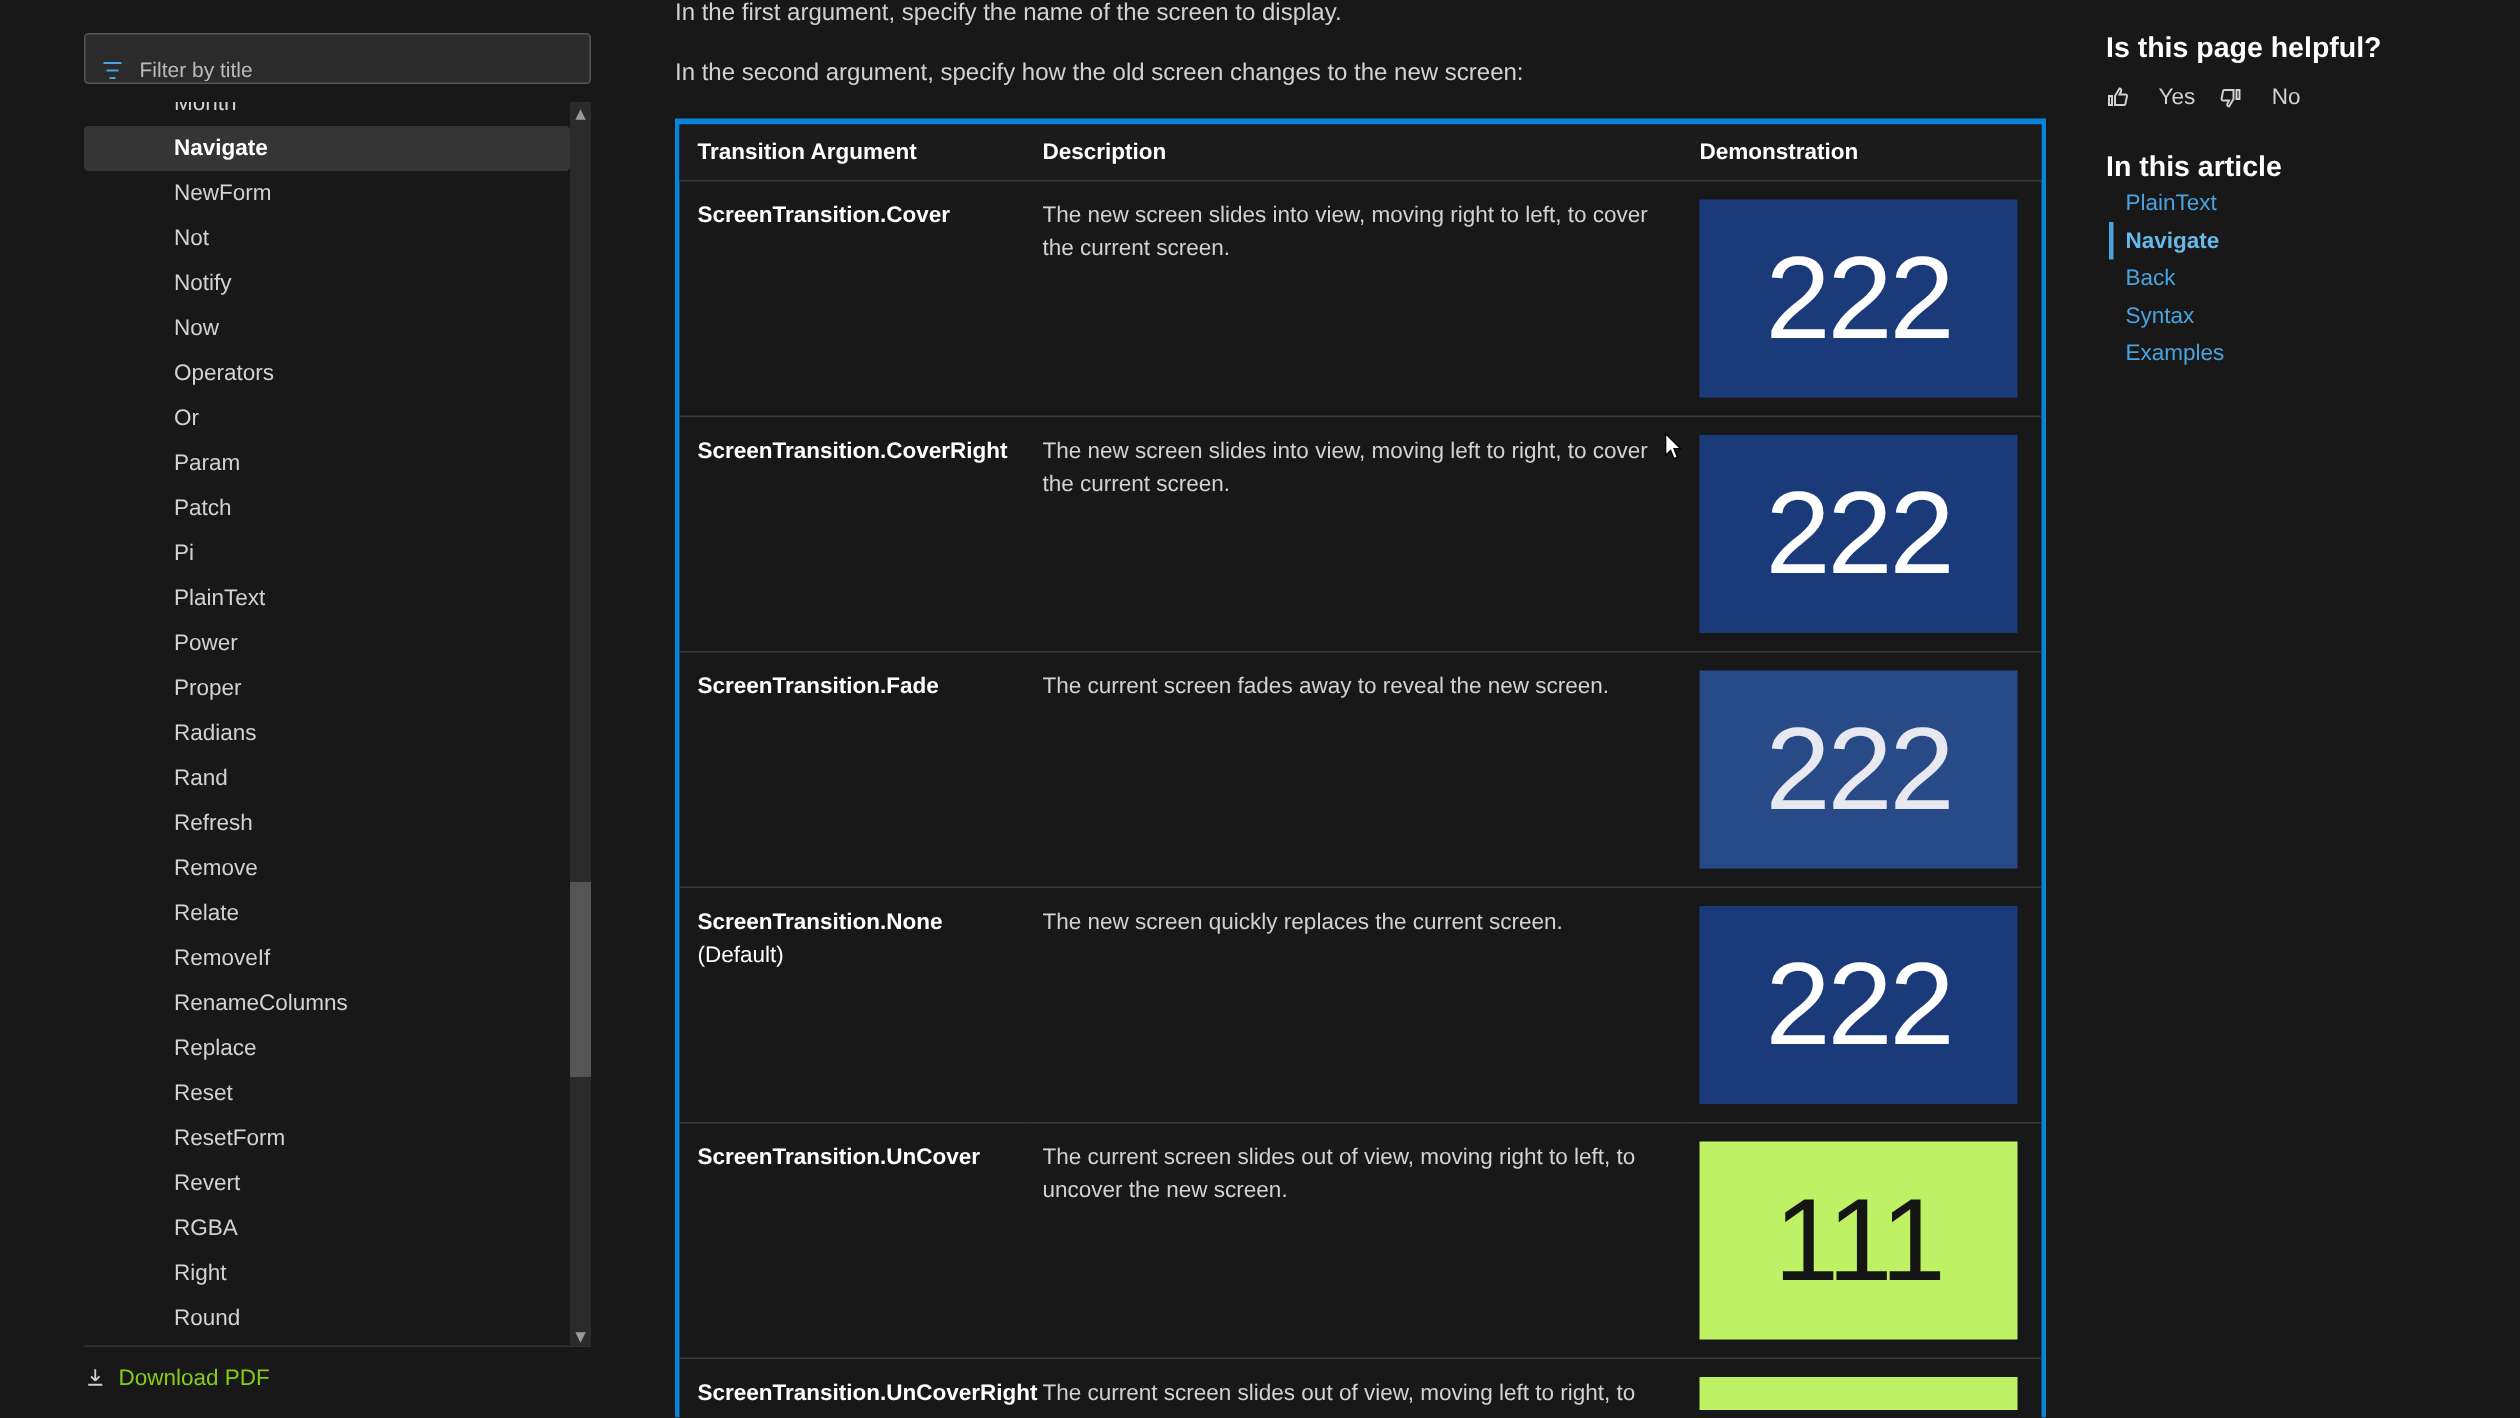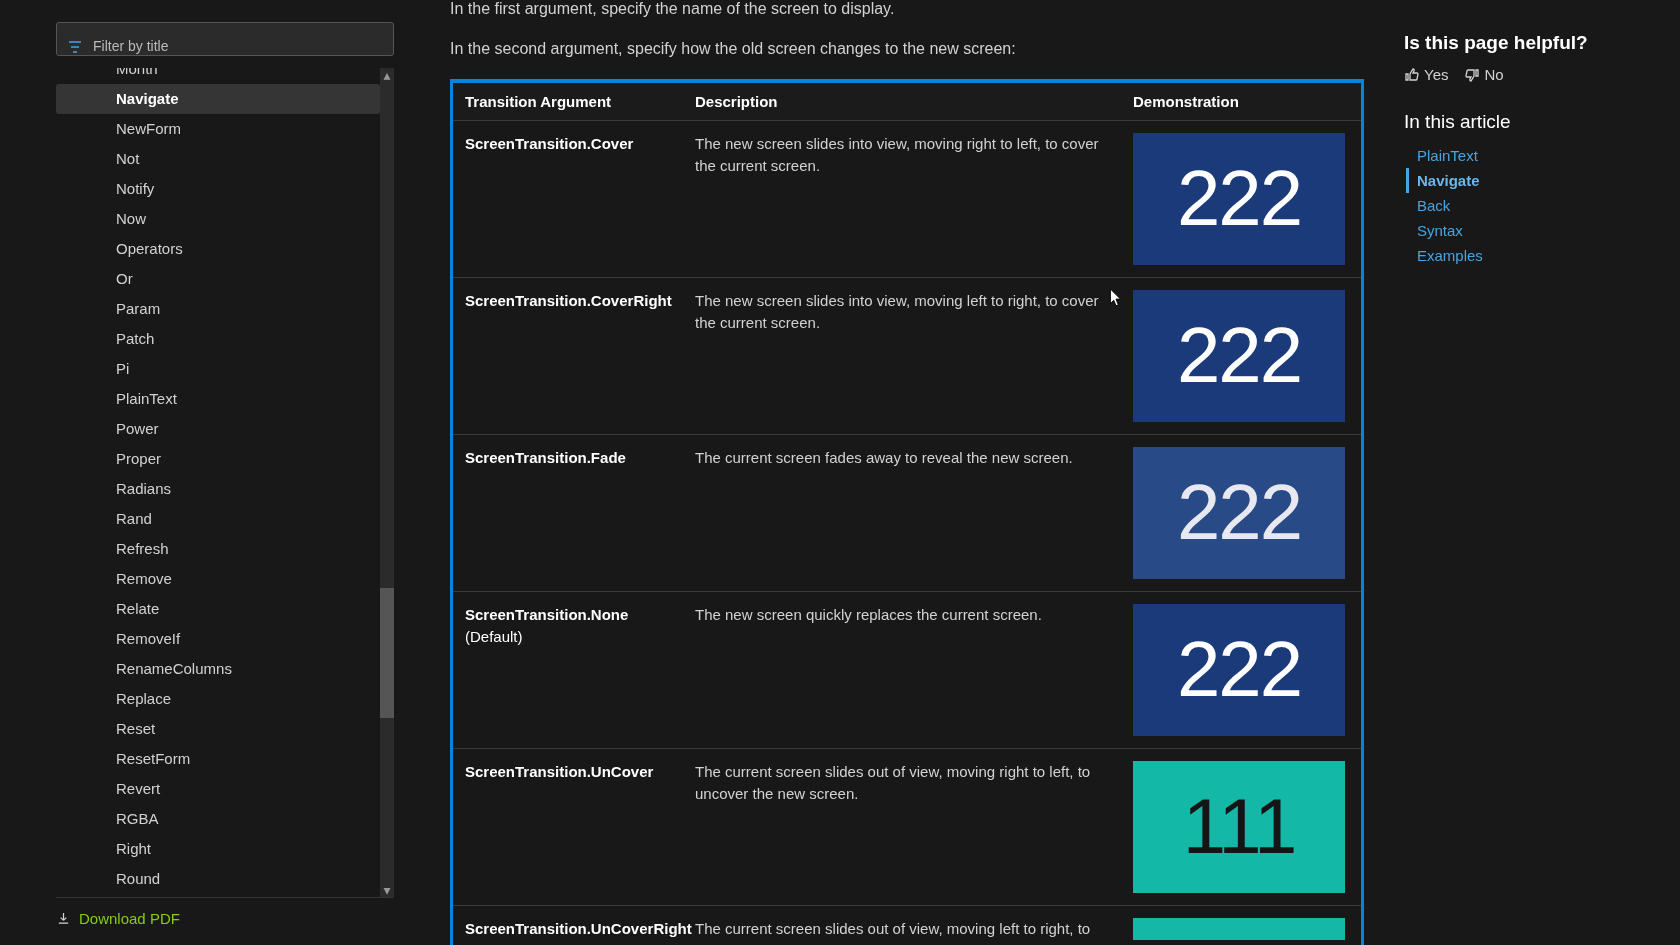--- a/index.html
+++ b/index.html
@@ -25,28 +25,28 @@
 .intro{font-size:16px;color:#d2d2d2;margin:0 0 18px 0;line-height:1.4}
 .table-wrap{border:3px solid #0a84d8;border-top-width:4px;width:908px}
 table{border-collapse:collapse;width:100%;table-layout:fixed}
 th{text-align:left;font-weight:700;font-size:15px;color:#fff;padding:10px 12px;background:#1b1b1b}
 td{vertical-align:top;padding:12px;border-top:1px solid #3a3a3a;font-size:15px;line-height:1.5}
 td.arg{color:#fff}
 td.arg b{font-weight:700}
 .demo-box{width:212px;height:132px;display:flex;align-items:center;justify-content:center;font-size:78px;font-weight:400;font-family:Arial,sans-serif;letter-spacing:-2px}
 .demo-222{background:#1a3a7a;color:#fff}
 .demo-222-fade{background:#284a86;color:#e8e8f0}
-.demo-111{background:#14b8a6;color:#151515}
-
-#rail{width:290px;flex:none;padding:32px 20px 0 14px;box-sizing:border-box}
+.demo-111{background:#bef264;color:#151515}
+
+#rail{width:290px;flex:none;padding:22px 20px 0 14px;box-sizing:border-box}
 .helpful-title{font-size:19px;font-weight:700;color:#fff;margin-bottom:12px}
 .helpful-btns{display:flex;gap:16px;align-items:center;margin-bottom:28px}
-.hbtn{display:flex;align-items:center;gap:4px;color:#d2d2d2;font-size:15px;cursor:pointer}
+.hbtn{display:flex;align-items:center;gap:19px;color:#d2d2d2;font-size:15px;cursor:pointer}
 .hbtn svg{width:16px;height:16px}
-.toc-title{font-size:19px;font-weight:400;color:#fff;margin-bottom:10px}
+.toc-title{font-size:19px;font-weight:700;color:#fff;margin-bottom:0}
 .toc-item{display:block;font-size:15px;color:#4aa3df;padding:4px 0 4px 8px;cursor:pointer;border-left:3px solid transparent;margin-left:2px}
 .toc-item.current{color:#69b8ec;font-weight:600;border-left-color:#4aa3df}
 
 .cursor{position:absolute;width:14px;height:20px;pointer-events:none}
 </style>
 </head>
 <body>
 
 <div id="app" style="transform: scale(1);">
 

